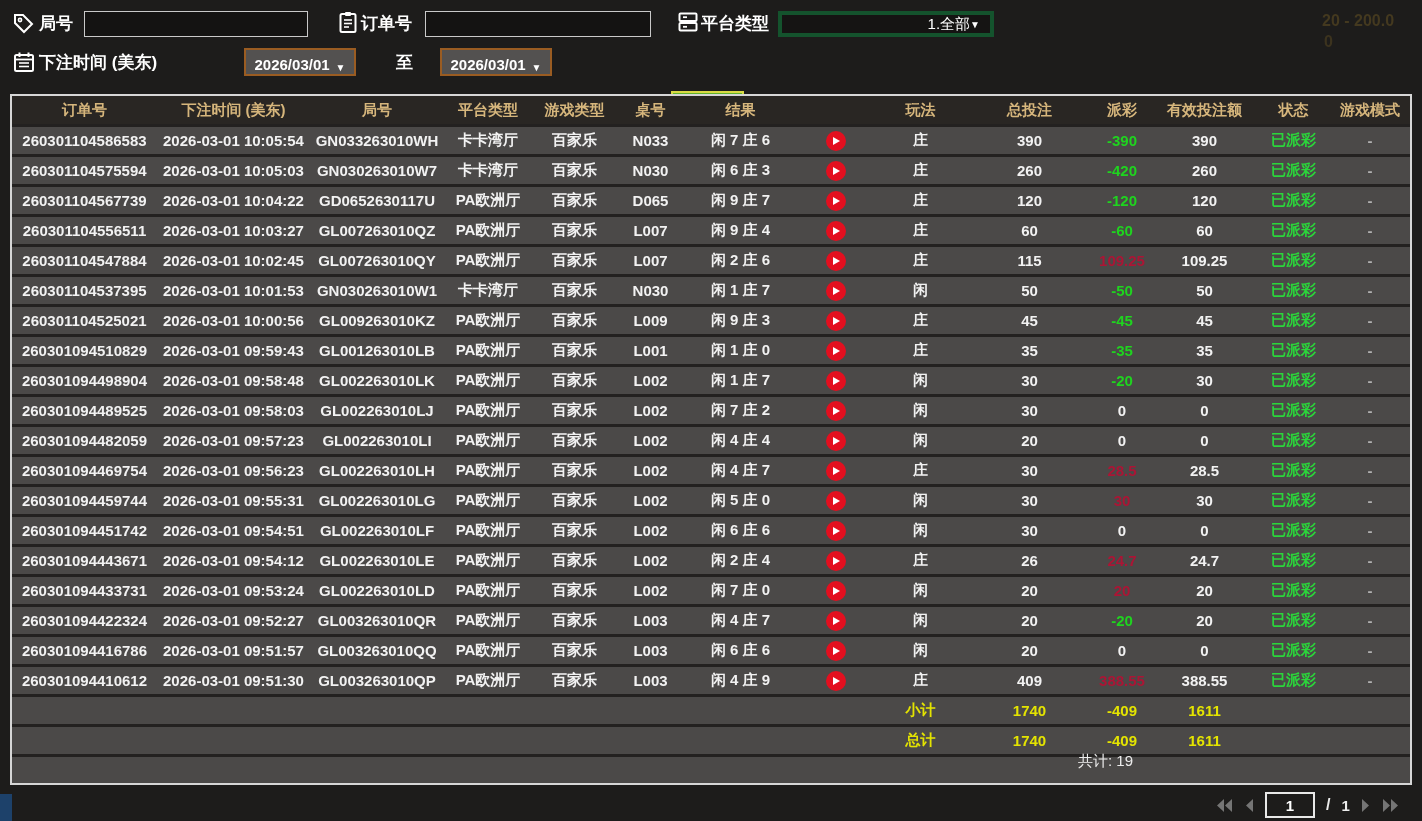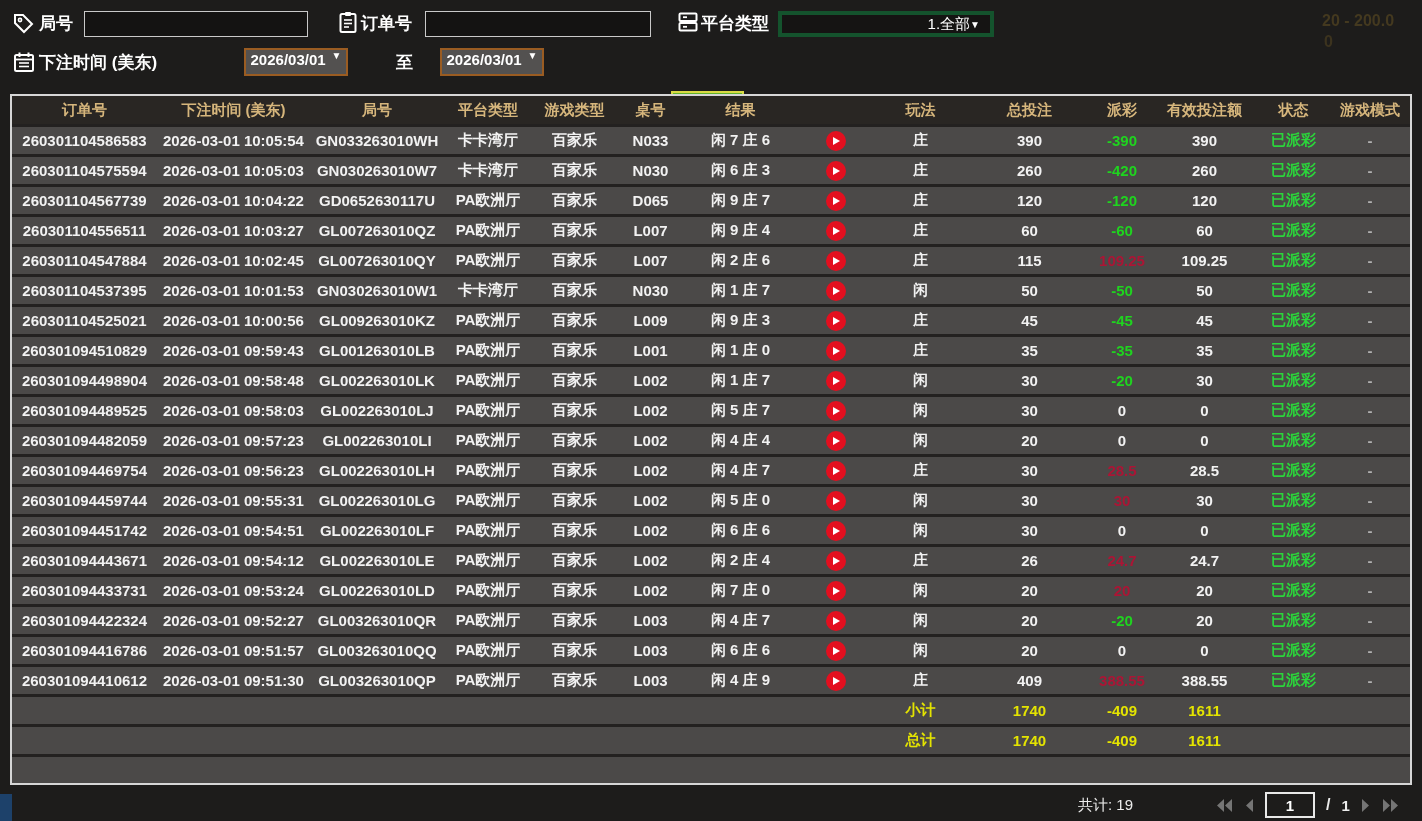--- a/index.html
+++ b/index.html
@@ -12,23 +12,23 @@
   .screen{position:relative;width:1422px;height:821px;padding-left:8px;}
 
   
   .flabel{position:absolute;color:#fff;font-size:17px;font-weight:bold;line-height:26px;white-space:nowrap;}
   .ficon{position:absolute;width:24px;height:24px;}
   .txtinput{
     position:absolute;height:24px;background:#141312;border:1px solid #c9c9c9;
     color:#fff;font-size:15px;padding:0 6px;outline:none;box-sizing:content-box;
   }
   .datebtn{
-    position:absolute;width:104px;height:28px;background:#535150;
+    position:absolute;width:112px;height:28px;background:#535150;
     border:2px solid #9a5c22;color:#fff;font-size:15px;font-weight:bold;
-    display:flex;align-items:flex-start;justify-content:center;gap:6px;cursor:pointer;box-sizing:border-box;
+    display:flex;align-items:flex-end;justify-content:center;gap:6px;cursor:pointer;box-sizing:border-box;
   }
   .datebtn .arr{font-size:10px;line-height:1;}
   .selectbox{
     position:absolute;width:216px;height:26px;background:#151413;border:4px solid #14532d;
     color:#fff;font-size:15px;display:flex;align-items:center;cursor:pointer;box-sizing:border-box;text-align:right;
   }
   .selectbox .sel-txt{padding-left:8px;flex:1;}
   .selectbox .arr{font-size:10px;padding-right:10px;color:#fff;}
   .querybtn{
     position:absolute;height:30px;padding:0 10px 0 6px;background:#60b22a;border:2px solid #d9d943;
@@ -332,21 +332,21 @@
           <div class="td">30</div>
           <div class="td status">已派彩</div>
           <div class="td dash">-</div>
         </div><div class="trow">
           <div class="td">260301094489525</div>
           <div class="td">2026-03-01 09:58:03</div>
           <div class="td">GL002263010LJ</div>
           <div class="td">PA欧洲厅</div>
           <div class="td">百家乐</div>
           <div class="td">L002</div>
-          <div class="td">闲 5 庄 7</div>
+          <div class="td">闲 7 庄 2</div>
           <div class="td playwrap">
             <div class="playbtn" style="background: rgb(227, 15, 31);">
               <span class="tri"></span>
             </div>
           </div>
           <div class="td">闲</div>
           <div class="td">30</div>
           <div class="td">0</div>
           <div class="td">0</div>
           <div class="td status">已派彩</div>
@@ -550,21 +550,21 @@
           <div class="td sum">1740</div>
           <div class="td sum">-409</div>
           <div class="td sum">1611</div>
           <div class="td sum"></div>
           <div class="td sum"></div>
         </div></div>
     <div class="filler"></div>
   </div>
 
   <div class="pagtext" style="left:762px;top:840px;">每页显示: 20</div>
-  <div class="pagtext" style="left:1078px;top:796px;">共计: 19</div>
+  <div class="pagtext" style="left:1078px;top:752px;">共计: 19</div>
 
   <div class="pagnav">
     <span class="navicon">
       <svg width="17" height="15" viewBox="0 0 17 15">
           <polygon points="8,1 1,7.5 8,14" fill="#757575"></polygon>
           <polygon points="16,1 9,7.5 16,14" fill="#757575"></polygon>
         </svg>
     </span>
     <span class="navicon">
       <svg width="10" height="15" viewBox="0 0 10 15">

